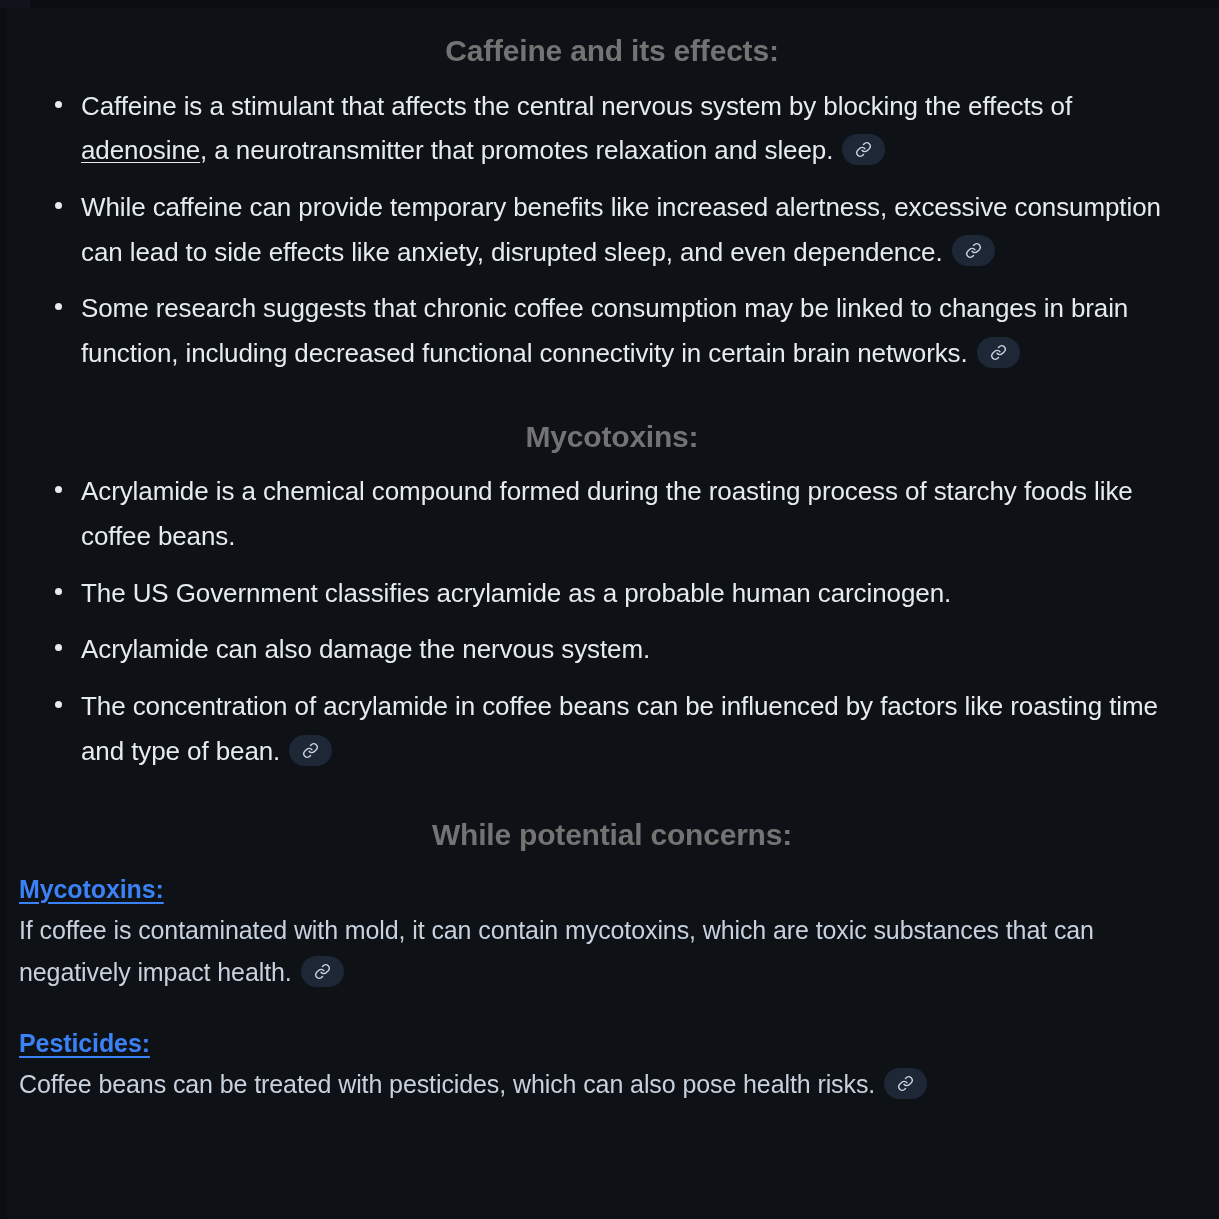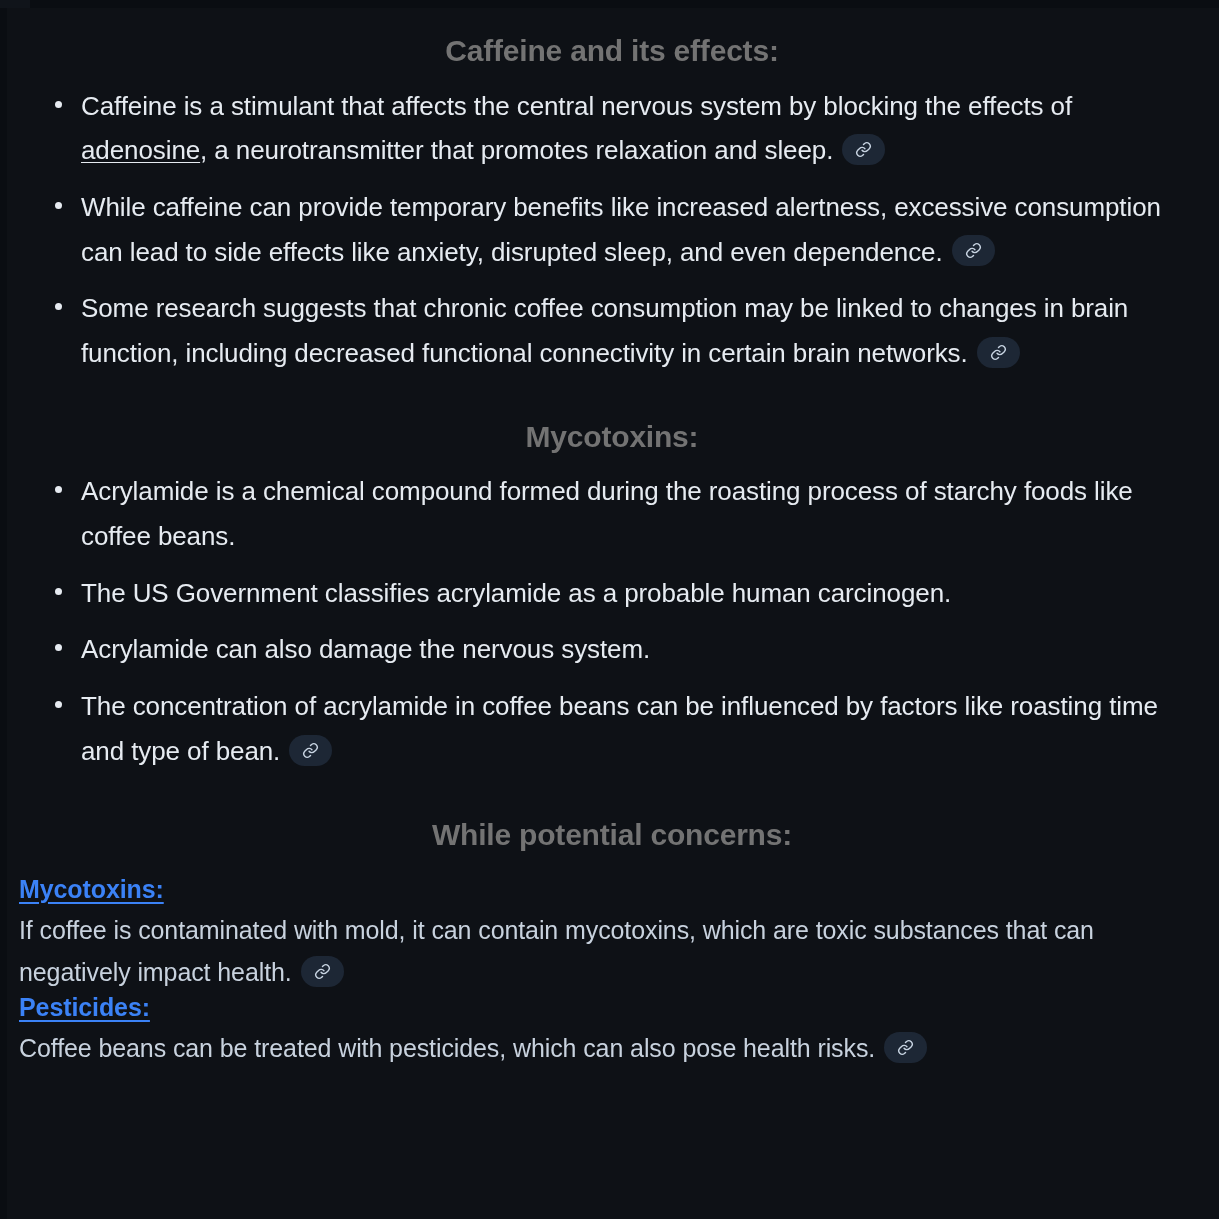--- a/index.html
+++ b/index.html
@@ -100,21 +100,21 @@
     width: 43px;
     height: 31px;
     border-radius: 16px;
     background: #1d2735;
     vertical-align: middle;
     margin: 0 2px;
     position: relative;
     top: -3px;
   }
   .cite svg { width: 17px; height: 17px; display: block; }
-  .sub-block { }
+  .sub-block { margin-top: 36px; }
   h3.sub-title {
     font-size: 25px;
     font-weight: 700;
     margin: 0 0 6px 0;
     color: #3b82f6;
     text-decoration: underline;
     text-underline-offset: 4px;
     text-decoration-thickness: 2px;
     letter-spacing: -0.1px;
   }

